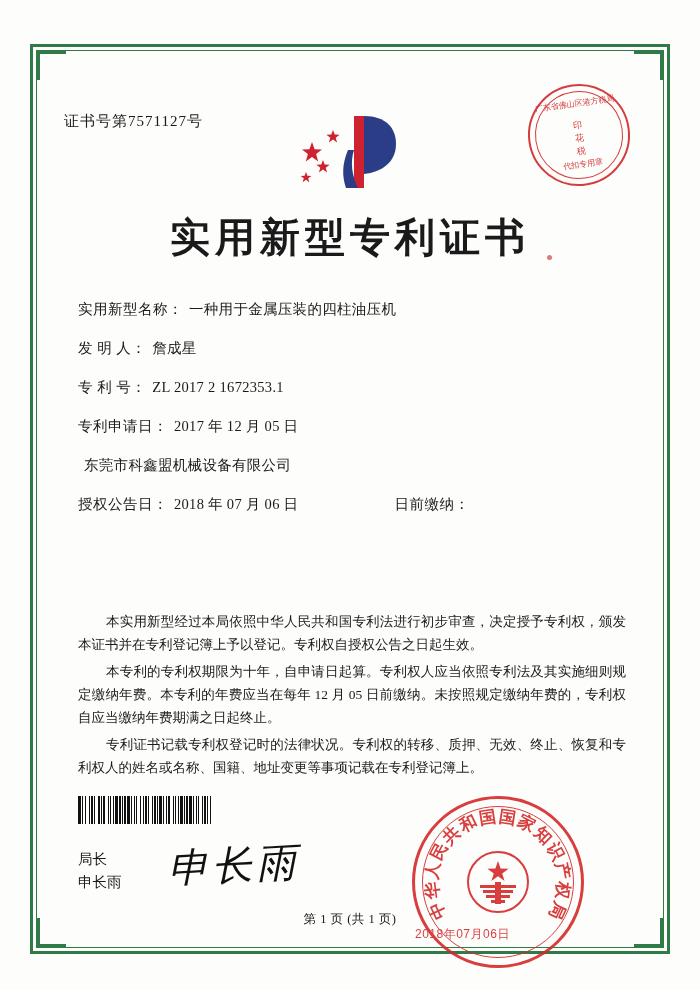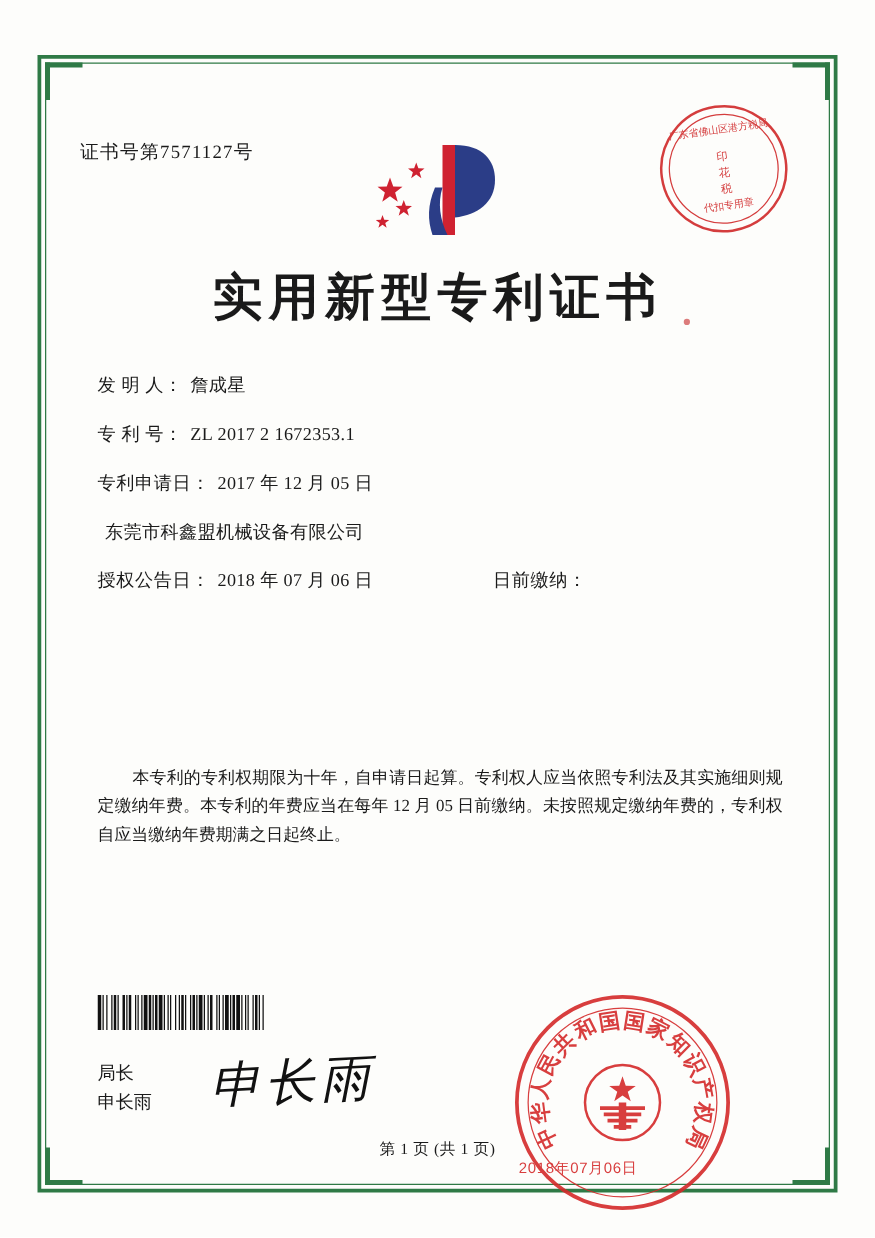--- a/index.html
+++ b/index.html
@@ -309,20 +309,24 @@
       <div class="st-line l3">花</div>
       <div class="st-line l4">税</div>
       <div class="st-line l5">代扣专用章</div>
     </div>
 
     <div class="doc-title">实用新型专利证书</div>
     <div class="title-dot"></div>
 
     <div class="fields">
       <div class="field-row">
+        <span class="field-label">实用新型名称：</span>
+        <span class="field-value">一种用于金属压装的四柱油压机</span>
+      </div>
+      <div class="field-row">
         <span class="field-label">发 明 人：</span>
         <span class="field-value">詹成星</span>
       </div>
       <div class="field-row">
         <span class="field-label">专 利 号：</span>
         <span class="field-value">ZL 2017 2 1672353.1</span>
       </div>
       <div class="field-row">
         <span class="field-label">专利申请日：</span>
         <span class="field-value">2017 年 12 月 05 日</span>
@@ -331,21 +335,23 @@
         <span class="field-value">东莞市科鑫盟机械设备有限公司</span>
       </div>
       <div class="field-row two-col">
         <span class="field-label">授权公告日：</span>
         <span class="field-value">2018 年 07 月 06 日</span>
         <span class="field-label field-second">日前缴纳：</span>
       </div>
     </div>
 
     <div class="paragraphs">
+      <p>本实用新型经过本局依照中华人民共和国专利法进行初步审查，决定授予专利权，颁发本证书并在专利登记簿上予以登记。专利权自授权公告之日起生效。</p>
       <p>本专利的专利权期限为十年，自申请日起算。专利权人应当依照专利法及其实施细则规定缴纳年费。本专利的年费应当在每年 12 月 05 日前缴纳。未按照规定缴纳年费的，专利权自应当缴纳年费期满之日起终止。</p>
+      <p>专利证书记载专利权登记时的法律状况。专利权的转移、质押、无效、终止、恢复和专利权人的姓名或名称、国籍、地址变更等事项记载在专利登记簿上。</p>
     </div>
 
     <div class="barcode">
         <i style="width: 3px; background: rgb(17, 17, 17);"></i>
         <i style="width: 1px; background: transparent;"></i>
         <i style="width: 1px; background: rgb(17, 17, 17);"></i>
         <i style="width: 2px; background: transparent;"></i>
         <i style="width: 1px; background: rgb(17, 17, 17);"></i>
         <i style="width: 3px; background: transparent;"></i>
         <i style="width: 1px; background: rgb(17, 17, 17);"></i>

